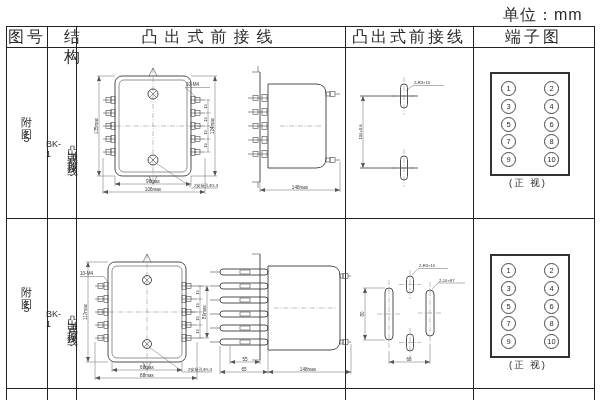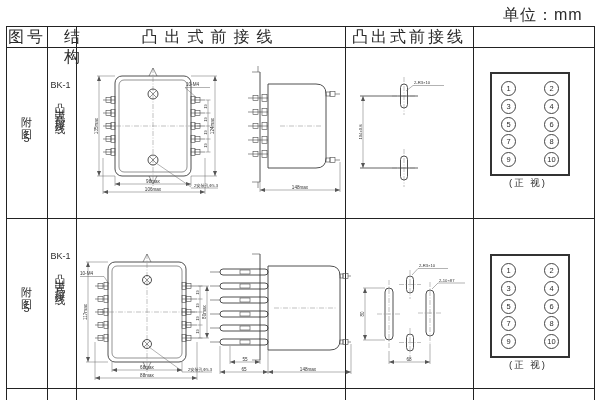--- a/index.html
+++ b/index.html
@@ -14,21 +14,21 @@
        border:1px solid #222;border-bottom:none;}
   .vline{position:absolute;top:0;bottom:0;width:0;border-left:1px solid #222;}
   .hline{position:absolute;left:0;right:0;height:0;border-top:1px solid #222;}
   .hcell{position:absolute;top:0;height:20px;line-height:20px;text-align:center;
          font-size:16px;letter-spacing:3px;}
   .hcell.wide{letter-spacing:7px;}
 
   .figcell{position:absolute;width:40px;display:flex;align-items:center;justify-content:center;}
   .vtext{writing-mode:vertical-rl;text-orientation:upright;}
   .figcell .vtext{font-size:11px;letter-spacing:12px;}
-  .structcell{position:absolute;width:29px;display:flex;flex-direction:column;
+  .structcell{position:absolute;width:29px;display:flex;flex-direction:row;
               align-items:center;padding-top:34px;box-sizing:border-box;gap:5px;}
   .model{font-size:9px;letter-spacing:0;}
   .structcell .vtext{font-size:10.5px;letter-spacing:4px;}
 
   
   svg{position:absolute;overflow:visible;}
   svg text{font-family:"Liberation Sans","DejaVu Sans",sans-serif;fill:#333;}
   .draw{stroke:#3c3c3c;stroke-width:.9;fill:none;stroke-linejoin:round;}
   .thin{stroke:#4a4a4a;stroke-width:.6;fill:none;}
   .dash{stroke:#777;stroke-width:.45;fill:none;stroke-dasharray:5 1.5 1 1.5;}
@@ -66,20 +66,21 @@
     <div class="vline" style="left:338px"></div>
     <div class="vline" style="left:466px"></div>
     <div class="hline" style="top:20px"></div>
     <div class="hline" style="top:191px"></div>
     <div class="hline" style="top:361px"></div>
 
     <div class="hcell" style="left:0;width:40px">图号</div>
     <div class="hcell" style="left:52px;width:29px">结构</div>
     <div class="hcell wide" style="left:69px;width:269px">凸出式前接线</div>
     <div class="hcell" style="left:338px;width:128px">凸出式前接线</div>
+    <div class="hcell" style="left:466px;width:121px">端子图</div>
   </div>
 
   <div class="figcell" style="left:6px;top:46px;height:171px;">
     <span class="vtext">附图5</span>
   </div>
   <div class="structcell" style="left:46px;top:46px;height:171px;">
     <span class="model">BK-1</span>
     <span class="vtext">凸出式前接线</span>
   </div>
 

